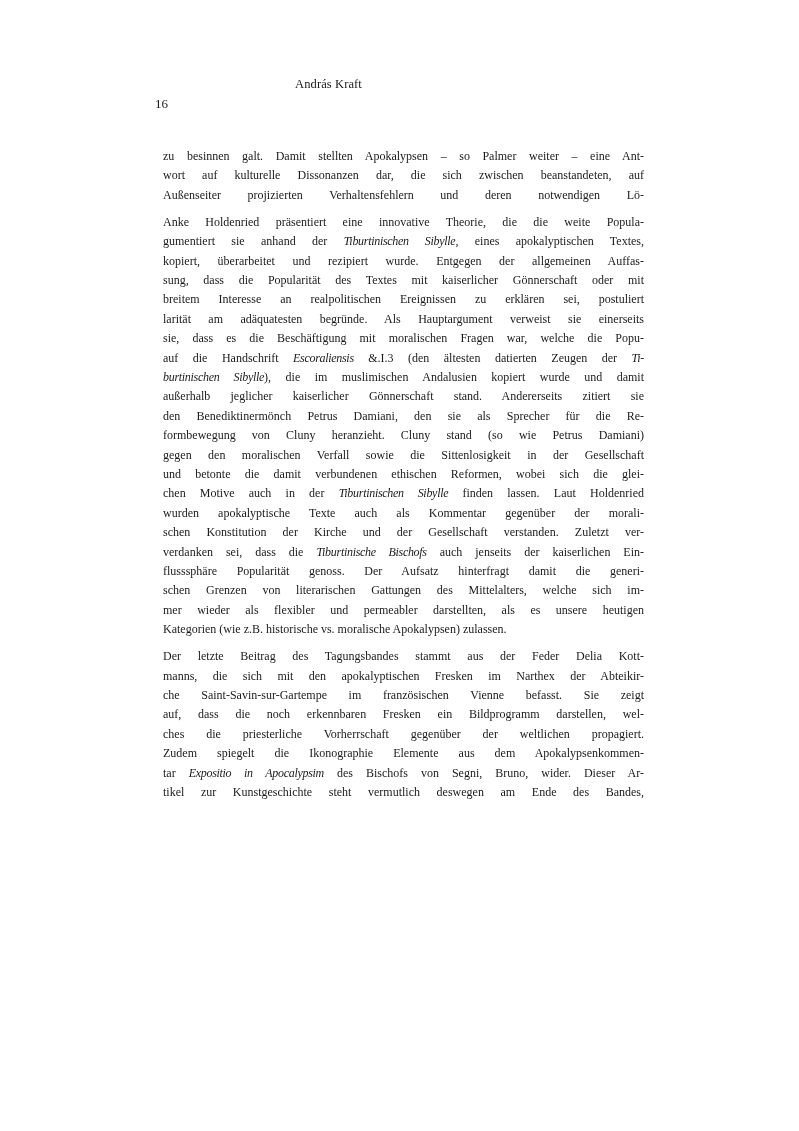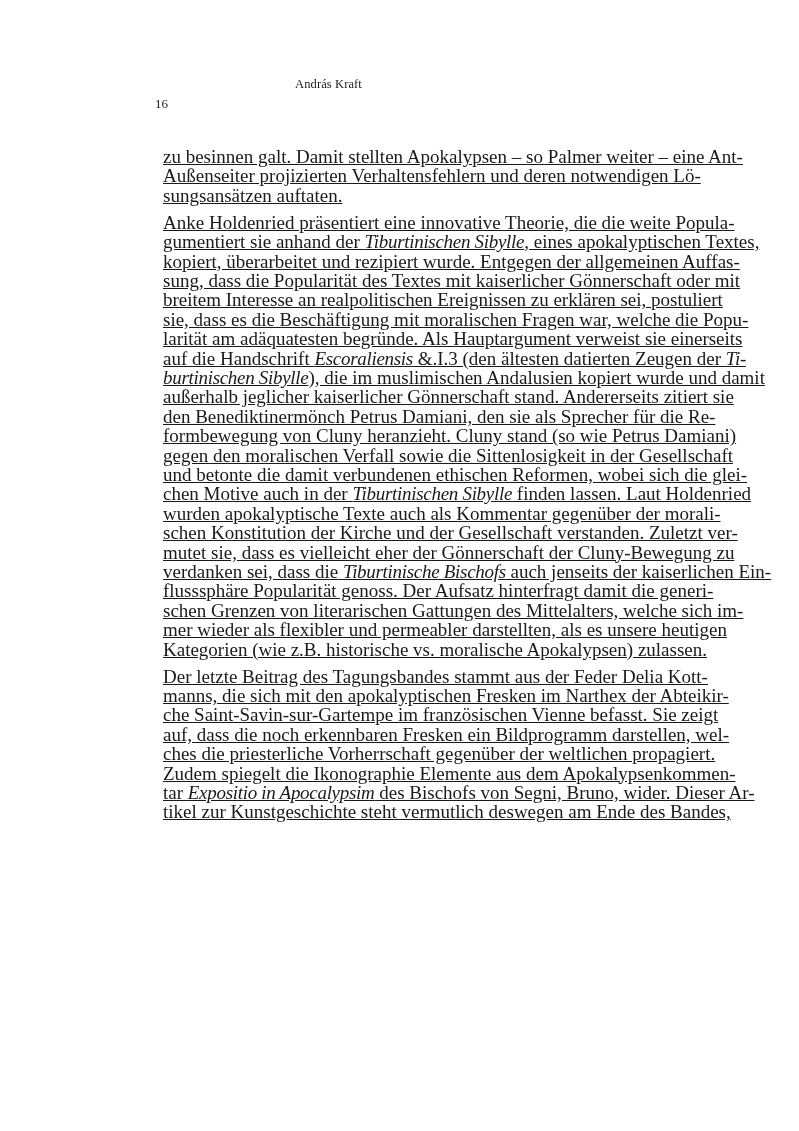--- a/index.html
+++ b/index.html
@@ -34,25 +34,24 @@
       letter-spacing: 0.1px;
     }
     .body-text {
       position: absolute;
       left: 163px;
       top: 147px;
       width: 481px;
     }
     .para {
       margin: 0 0 7.5px 0;
-      font-size: 19px;
+      font-size: 12px;
       line-height: 19.4px;
       text-align: justify;
       hyphens: manual;
-      text-decoration: underline;
     }
     .line {
       display: block;
       text-align: justify;
       text-align-last: justify;
       white-space: nowrap;
       overflow: visible;
     }
     .line.last {
       text-align-last: left;
@@ -65,43 +64,42 @@
 </head>
 <body>
 
 <div class="page-number">16</div>
 <div class="running-head">András Kraft</div>
 
 <div class="body-text">
 
   <p class="para">
     <span class="line">zu besinnen galt. Damit stellten Apokalypsen – so Palmer weiter – eine Ant-</span>
+    <span class="line">wort auf kulturelle Dissonanzen dar, die sich zwischen beanstandeten, auf</span>
     <span class="line">Außenseiter projizierten Verhaltensfehlern und deren notwendigen Lö-</span>
-    <span class="line last">sungsansätzen auftaten.</span>
   </p>
 
   <p class="para">
     <span class="line">Anke Holdenried präsentiert eine innovative Theorie, die die weite Popula-</span>
     <span class="line"><span>gumentiert sie anhand der </span><span class="it">Tiburtinischen Sibylle</span><span>, eines apokalyptischen Textes,</span></span>
     <span class="line">kopiert, überarbeitet und rezipiert wurde. Entgegen der allgemeinen Auffas-</span>
     <span class="line">sung, dass die Popularität des Textes mit kaiserlicher Gönnerschaft oder mit</span>
     <span class="line">breitem Interesse an realpolitischen Ereignissen zu erklären sei, postuliert</span>
+    <span class="line">larität am adäquatesten begründe. Als Hauptargument verweist sie einerseits</span>
     <span class="line">sie, dass es die Beschäftigung mit moralischen Fragen war, welche die Popu-</span>
-    <span class="line">larität am adäquatesten begründe. Als Hauptargument verweist sie einerseits</span>
     <span class="line"><span>auf die Handschrift </span><span class="it">Escoraliensis</span><span> &amp;.I.3 (den ältesten datierten Zeugen der </span><span class="it">Ti-</span></span>
     <span class="line"><span class="it">burtinischen Sibylle</span><span>), die im muslimischen Andalusien kopiert wurde und damit</span></span>
     <span class="line">außerhalb jeglicher kaiserlicher Gönnerschaft stand. Andererseits zitiert sie</span>
     <span class="line">den Benediktinermönch Petrus Damiani, den sie als Sprecher für die Re-</span>
     <span class="line">formbewegung von Cluny heranzieht. Cluny stand (so wie Petrus Damiani)</span>
     <span class="line">gegen den moralischen Verfall sowie die Sittenlosigkeit in der Gesellschaft</span>
     <span class="line">und betonte die damit verbundenen ethischen Reformen, wobei sich die glei-</span>
     <span class="line"><span>chen Motive auch in der </span><span class="it">Tiburtinischen Sibylle</span><span> finden lassen. Laut Holdenried</span></span>
     <span class="line">wurden apokalyptische Texte auch als Kommentar gegenüber der morali-</span>
     <span class="line">schen Konstitution der Kirche und der Gesellschaft verstanden. Zuletzt ver-</span>
-    <span class="line">mutet sie, dass es vielleicht eher der Gönnerschaft der Cluny-Bewegung zu</span>
     <span class="line"><span>verdanken sei, dass die </span><span class="it">Tiburtinische Bischofs</span><span> auch jenseits der kaiserlichen Ein-</span></span>
     <span class="line">flusssphäre Popularität genoss. Der Aufsatz hinterfragt damit die generi-</span>
     <span class="line">schen Grenzen von literarischen Gattungen des Mittelalters, welche sich im-</span>
     <span class="line">mer wieder als flexibler und permeabler darstellten, als es unsere heutigen</span>
     <span class="line last">Kategorien (wie z.B. historische vs. moralische Apokalypsen) zulassen.</span>
   </p>
 
   <p class="para">
     <span class="line">Der letzte Beitrag des Tagungsbandes stammt aus der Feder Delia Kott-</span>
     <span class="line">manns, die sich mit den apokalyptischen Fresken im Narthex der Abteikir-</span>

